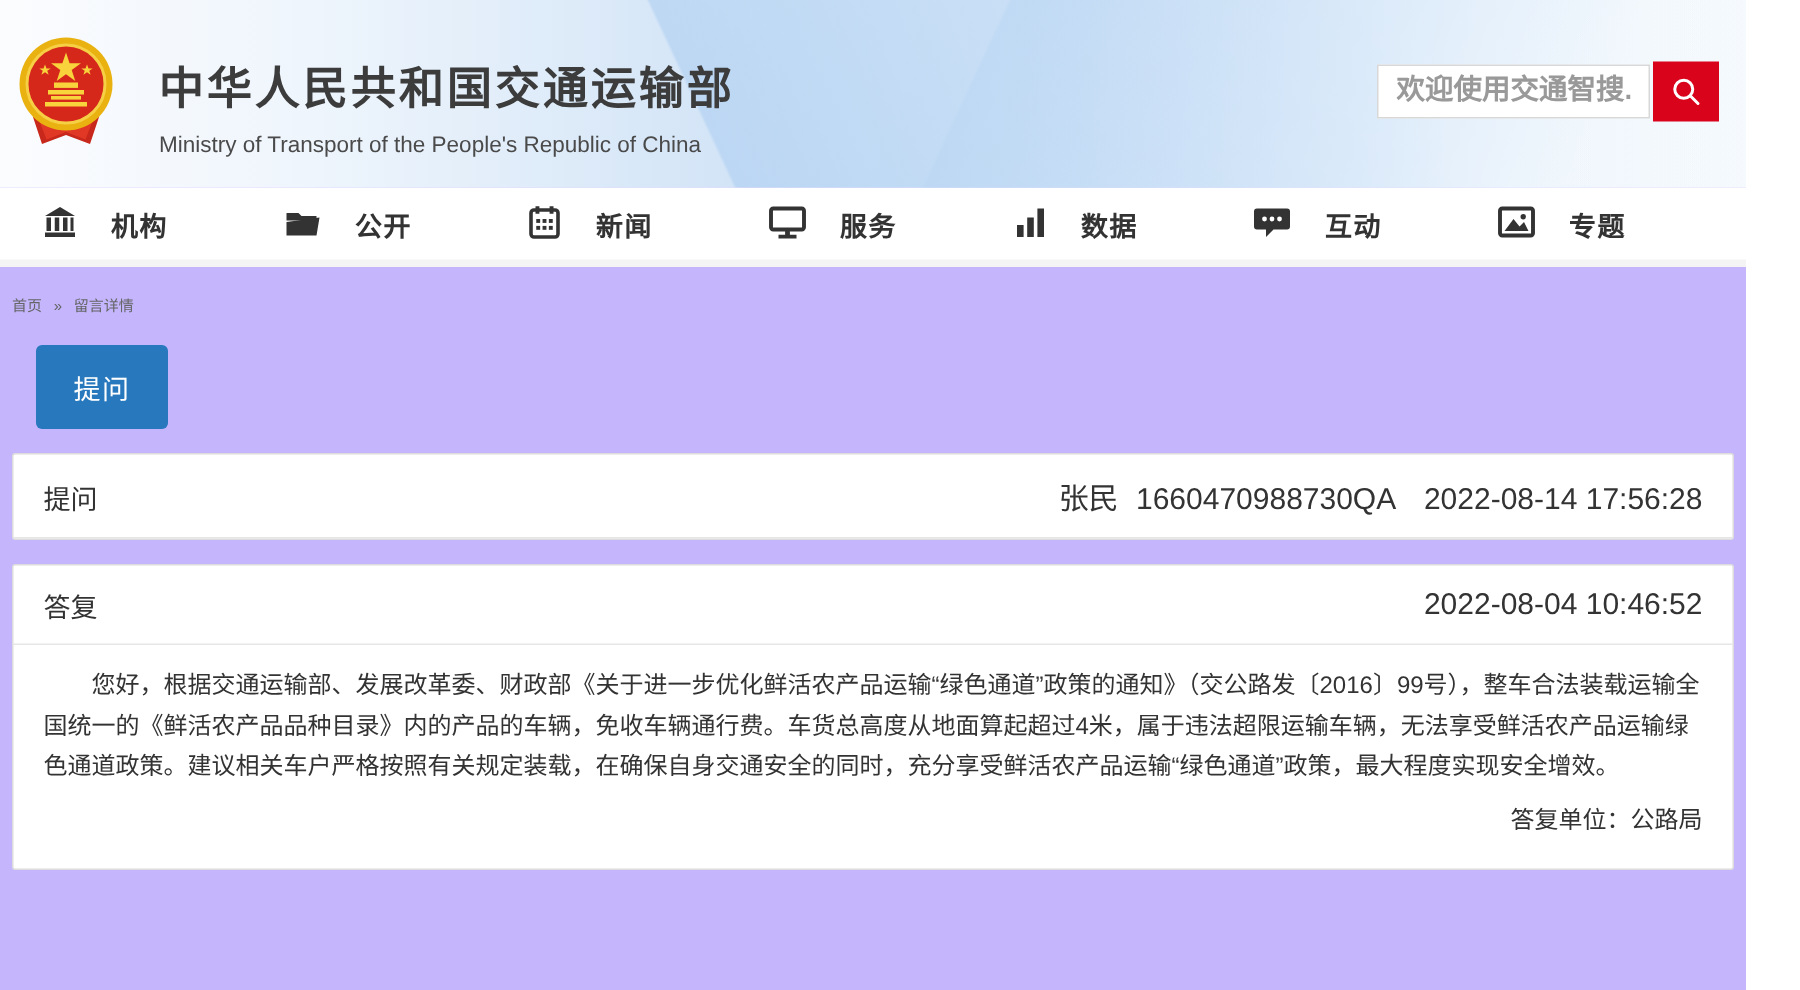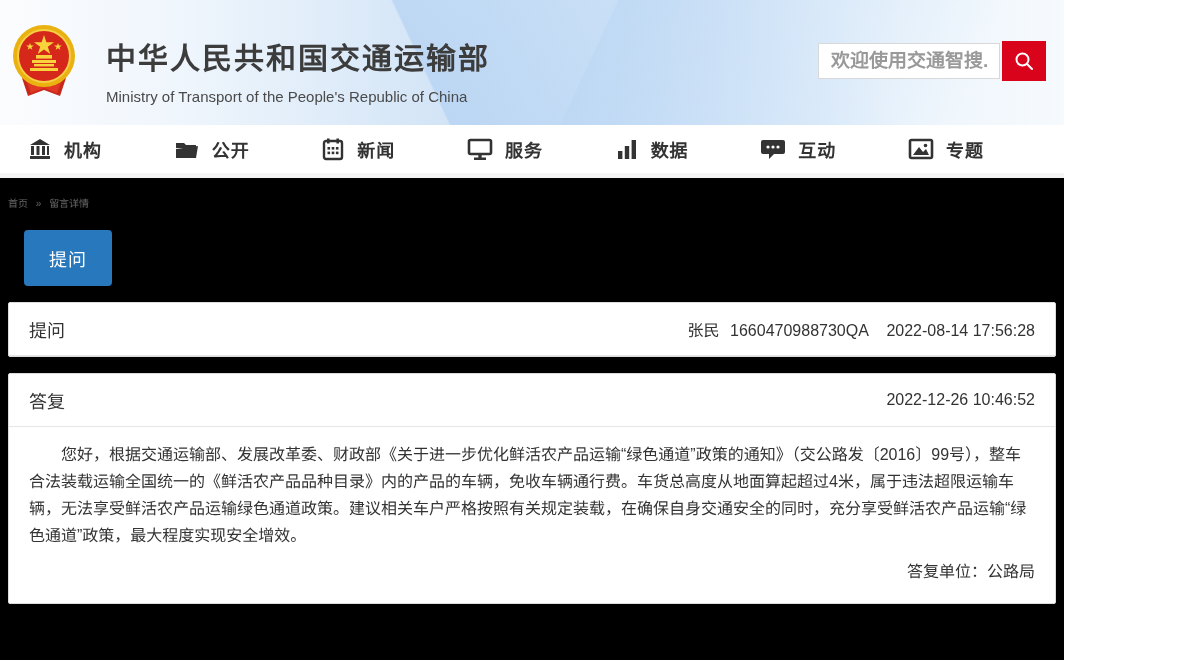--- a/index.html
+++ b/index.html
@@ -1,18 +1,18 @@
 <!DOCTYPE html>
 <html lang="zh-CN"><head>
 <meta charset="utf-8">
 <style>
   * { margin: 0; padding: 0; box-sizing: border-box; }
   html, body { width: 1200px; height: 660px; overflow: hidden; background: #fff; }
   body { font-family: "Liberation Sans", "DejaVu Sans", sans-serif; color: #333; }
-  .page { width: 1064px; height: 660px; position: relative; background: #000000; }
+  .page { width: 1164px; height: 660px; position: relative; background: #c4b5fd; }
 
   
   .site-header {
     position: relative; height: 125px; overflow: hidden;
     background:
       linear-gradient(115deg, rgba(255,255,255,0) 55%, rgba(186,214,243,0.55) 55.2%, rgba(210,229,249,0.5) 75%, rgba(255,255,255,0.1) 90%),
       linear-gradient(65deg, rgba(255,255,255,0) 40%, rgba(173,206,241,0.6) 40.2%, rgba(205,226,248,0.55) 62%, rgba(240,247,253,0.3) 80%),
       linear-gradient(to right, #fbfcfe 0%, #eef5fc 18%, #cfe2f6 45%, #c6dcf4 62%, #eaf3fb 85%, #f6fafd 100%);
   }
   .emblem { position: absolute; left: 12px; top: 24px; width: 64px; height: 76px; }
@@ -31,21 +31,21 @@
     width: 44px; height: 40px; border: none; cursor: pointer;
     display: flex; align-items: center; justify-content: center; margin-left: 2px;
   }
 
   
   .main-nav {
     height: 53px; background: #fff; border-bottom: 5px solid #f4f4f4;
     display: flex; align-items: center; justify-content: space-between;
     padding: 0 80px 0 28px;
   }
-  .nav-item { display: flex; align-items: center; gap: 12px; cursor: pointer; }
+  .nav-item { display: flex; align-items: flex-start; gap: 22px; cursor: pointer; }
   .nav-item .nav-ico { display: flex; align-items: center; }
   .nav-label { font-size: 18px; font-weight: 600; color: #333; letter-spacing: 1px; }
 
   
   .content { padding: 0 8px; }
   .breadcrumb { margin-top: 17px; font-size: 10px; color: #666; }
   .breadcrumb a { color: #666; text-decoration: none; cursor: pointer; }
   .breadcrumb .sep { margin: 0 5px; }
 
   .search-row { margin-top: 20px; display: flex; align-items: flex-start; }
@@ -60,21 +60,21 @@
     background: #2878be; color: #fff; font-size: 18px; cursor: pointer;
     font-family: "Liberation Sans", "DejaVu Sans", sans-serif; letter-spacing: 1px;
   }
 
   .card { margin-top: 16px; border: 1px solid #dcdcdc; border-radius: 2px; background: #fff; }
   .card-header {
     display: flex; align-items: center; justify-content: space-between;
     padding: 13px 20px; border-bottom: 1px solid #e6e6e6;
   }
   .card-title { font-size: 18px; color: #333; }
-  .card-meta { font-size: 16px; color: #333; }
+  .card-meta { font-size: 20px; color: #333; }
   .card-meta span { margin-left: 6px; }
   .card-meta .meta-time { margin-left: 14px; }
   .card-body { padding: 14px 20px 18px; font-size: 16px; line-height: 27px; color: #333; }
   .q-detail-label { font-weight: bold; }
   .q-detail { text-indent: 2em; }
   .answer-body { text-indent: 2em; }
   .answer-dept { margin-top: 9px; text-align: right; text-indent: 0; }
 </style>
 </head>
 <body>
@@ -212,21 +212,21 @@
           <span>张民</span>
           <span>1660470988730QA</span>
           <span class="meta-time">2022-08-14 17:56:28</span>
         </div>
       </div>
     </div>
 
     <div class="card">
       <div class="card-header">
         <div class="card-title">答复</div>
-        <div class="card-meta">2022-12-26 10:46:52</div>
+        <div class="card-meta">2022-08-04 10:46:52</div>
       </div>
       <div class="card-body">
         <div class="answer-body">您好，根据交通运输部、发展改革委、财政部《关于进一步优化鲜活农产品运输“绿色通道”政策的通知》（交公路发〔2016〕99号），整车合法装载运输全国统一的《鲜活农产品品种目录》内的产品的车辆，免收车辆通行费。车货总高度从地面算起超过4米，属于违法超限运输车辆，无法享受鲜活农产品运输绿色通道政策。建议相关车户严格按照有关规定装载，在确保自身交通安全的同时，充分享受鲜活农产品运输“绿色通道”政策，最大程度实现安全增效。</div>
         <div class="answer-dept">答复单位：公路局</div>
       </div>
     </div>
 
   </div>
 </div>
 

